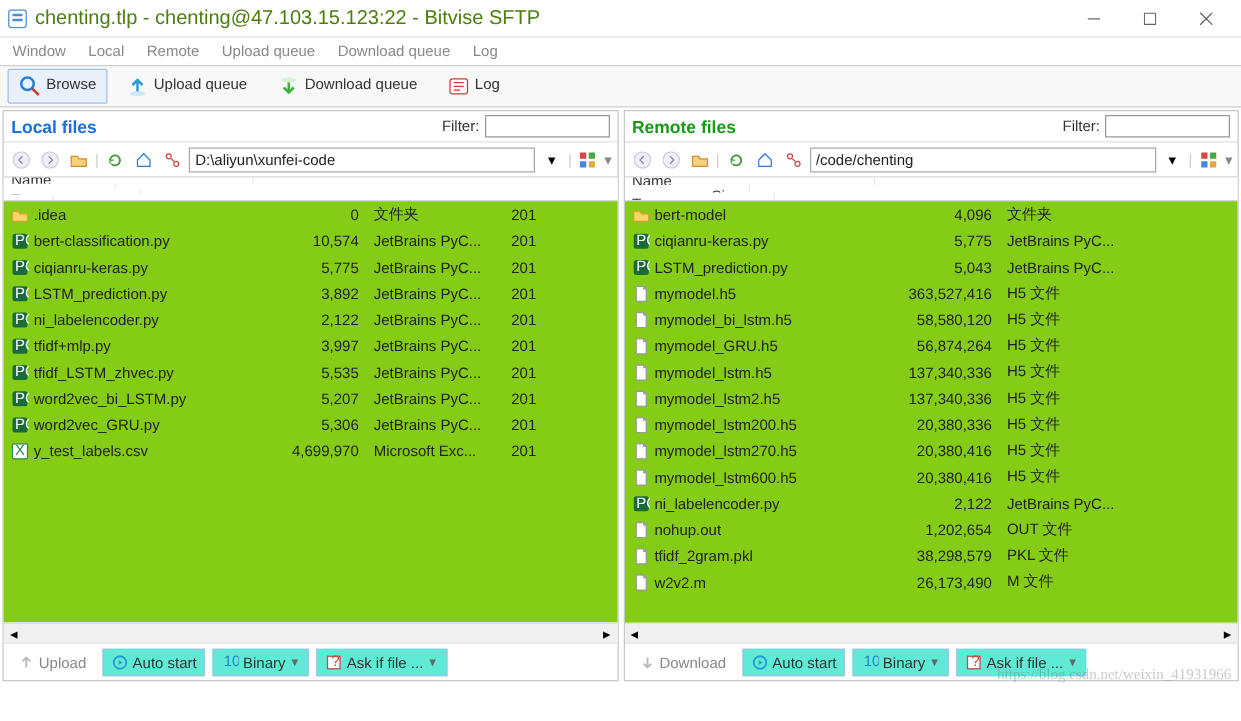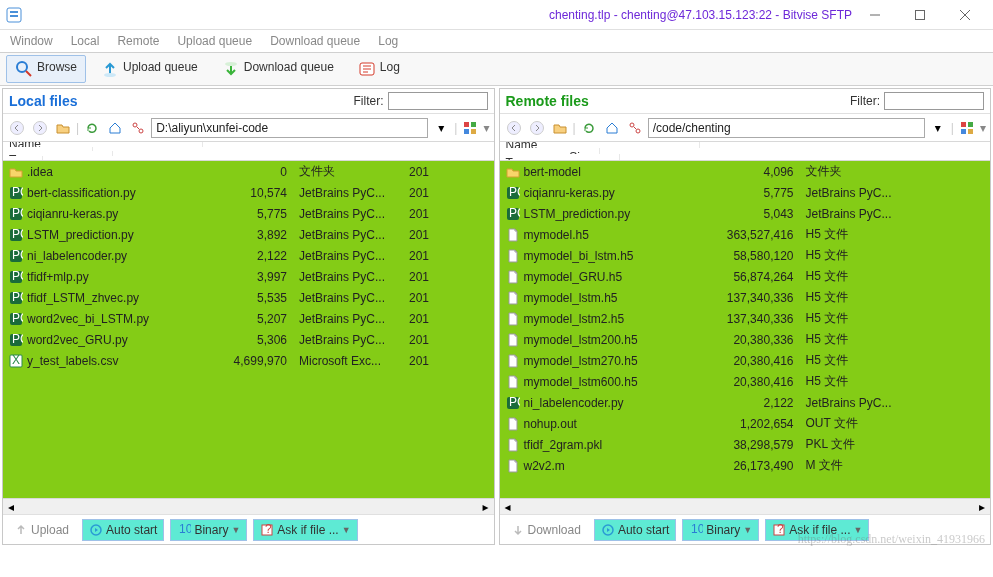--- a/index.html
+++ b/index.html
@@ -1,19 +1,19 @@
 <!DOCTYPE html>
 <html><head>
 <meta charset="utf-8">
 <style>
   * { box-sizing: border-box; margin: 0; padding: 0; font-family: Tahoma, "Microsoft YaHei", sans-serif; font-size: 12px; }
   body { background: #fff; width: 993px; height: 577px; overflow: hidden; }
   .titlebar { height: 30px; display: flex; align-items: center; padding: 0 6px; background: #fff; border-bottom: 1px solid #e0e0e0; }
   .title-icon { width: 16px; height: 16px; margin-right: 6px; }
-  .title-text { flex: 1; color: #6d28d9; font-size: 12px; text-align: right; }
+  .title-text { flex: 1; color: #4d7c0f; font-size: 16px; }
   .winbtns { display: flex; gap: 0; }
   .winbtn { width: 45px; height: 28px; display: flex; align-items: center; justify-content: center; color: #888; }
   .winbtn svg { width: 10px; height: 10px; }
   .menubar { height: 22px; display: flex; align-items: center; padding: 0 10px; gap: 18px; color: #888; font-size: 12px; }
   .menubar span { cursor: default; }
   .toolbar { height: 34px; display: flex; align-items: center; padding: 2px 6px; gap: 6px; border-top: 1px solid #d0d0d0; border-bottom: 1px solid #d0d0d0; background: #f8f8f8; }
   .tbtn { display: flex; align-items: flex-start; gap: 4px; padding: 4px 8px; border: 1px solid transparent; border-radius: 2px; color: #333; }
   .tbtn.active { background: #e8f0fa; border-color: #9fc1e8; }
   .tbtn .ticon { width: 18px; height: 18px; }
   .content { display: flex; height: 461px; }

